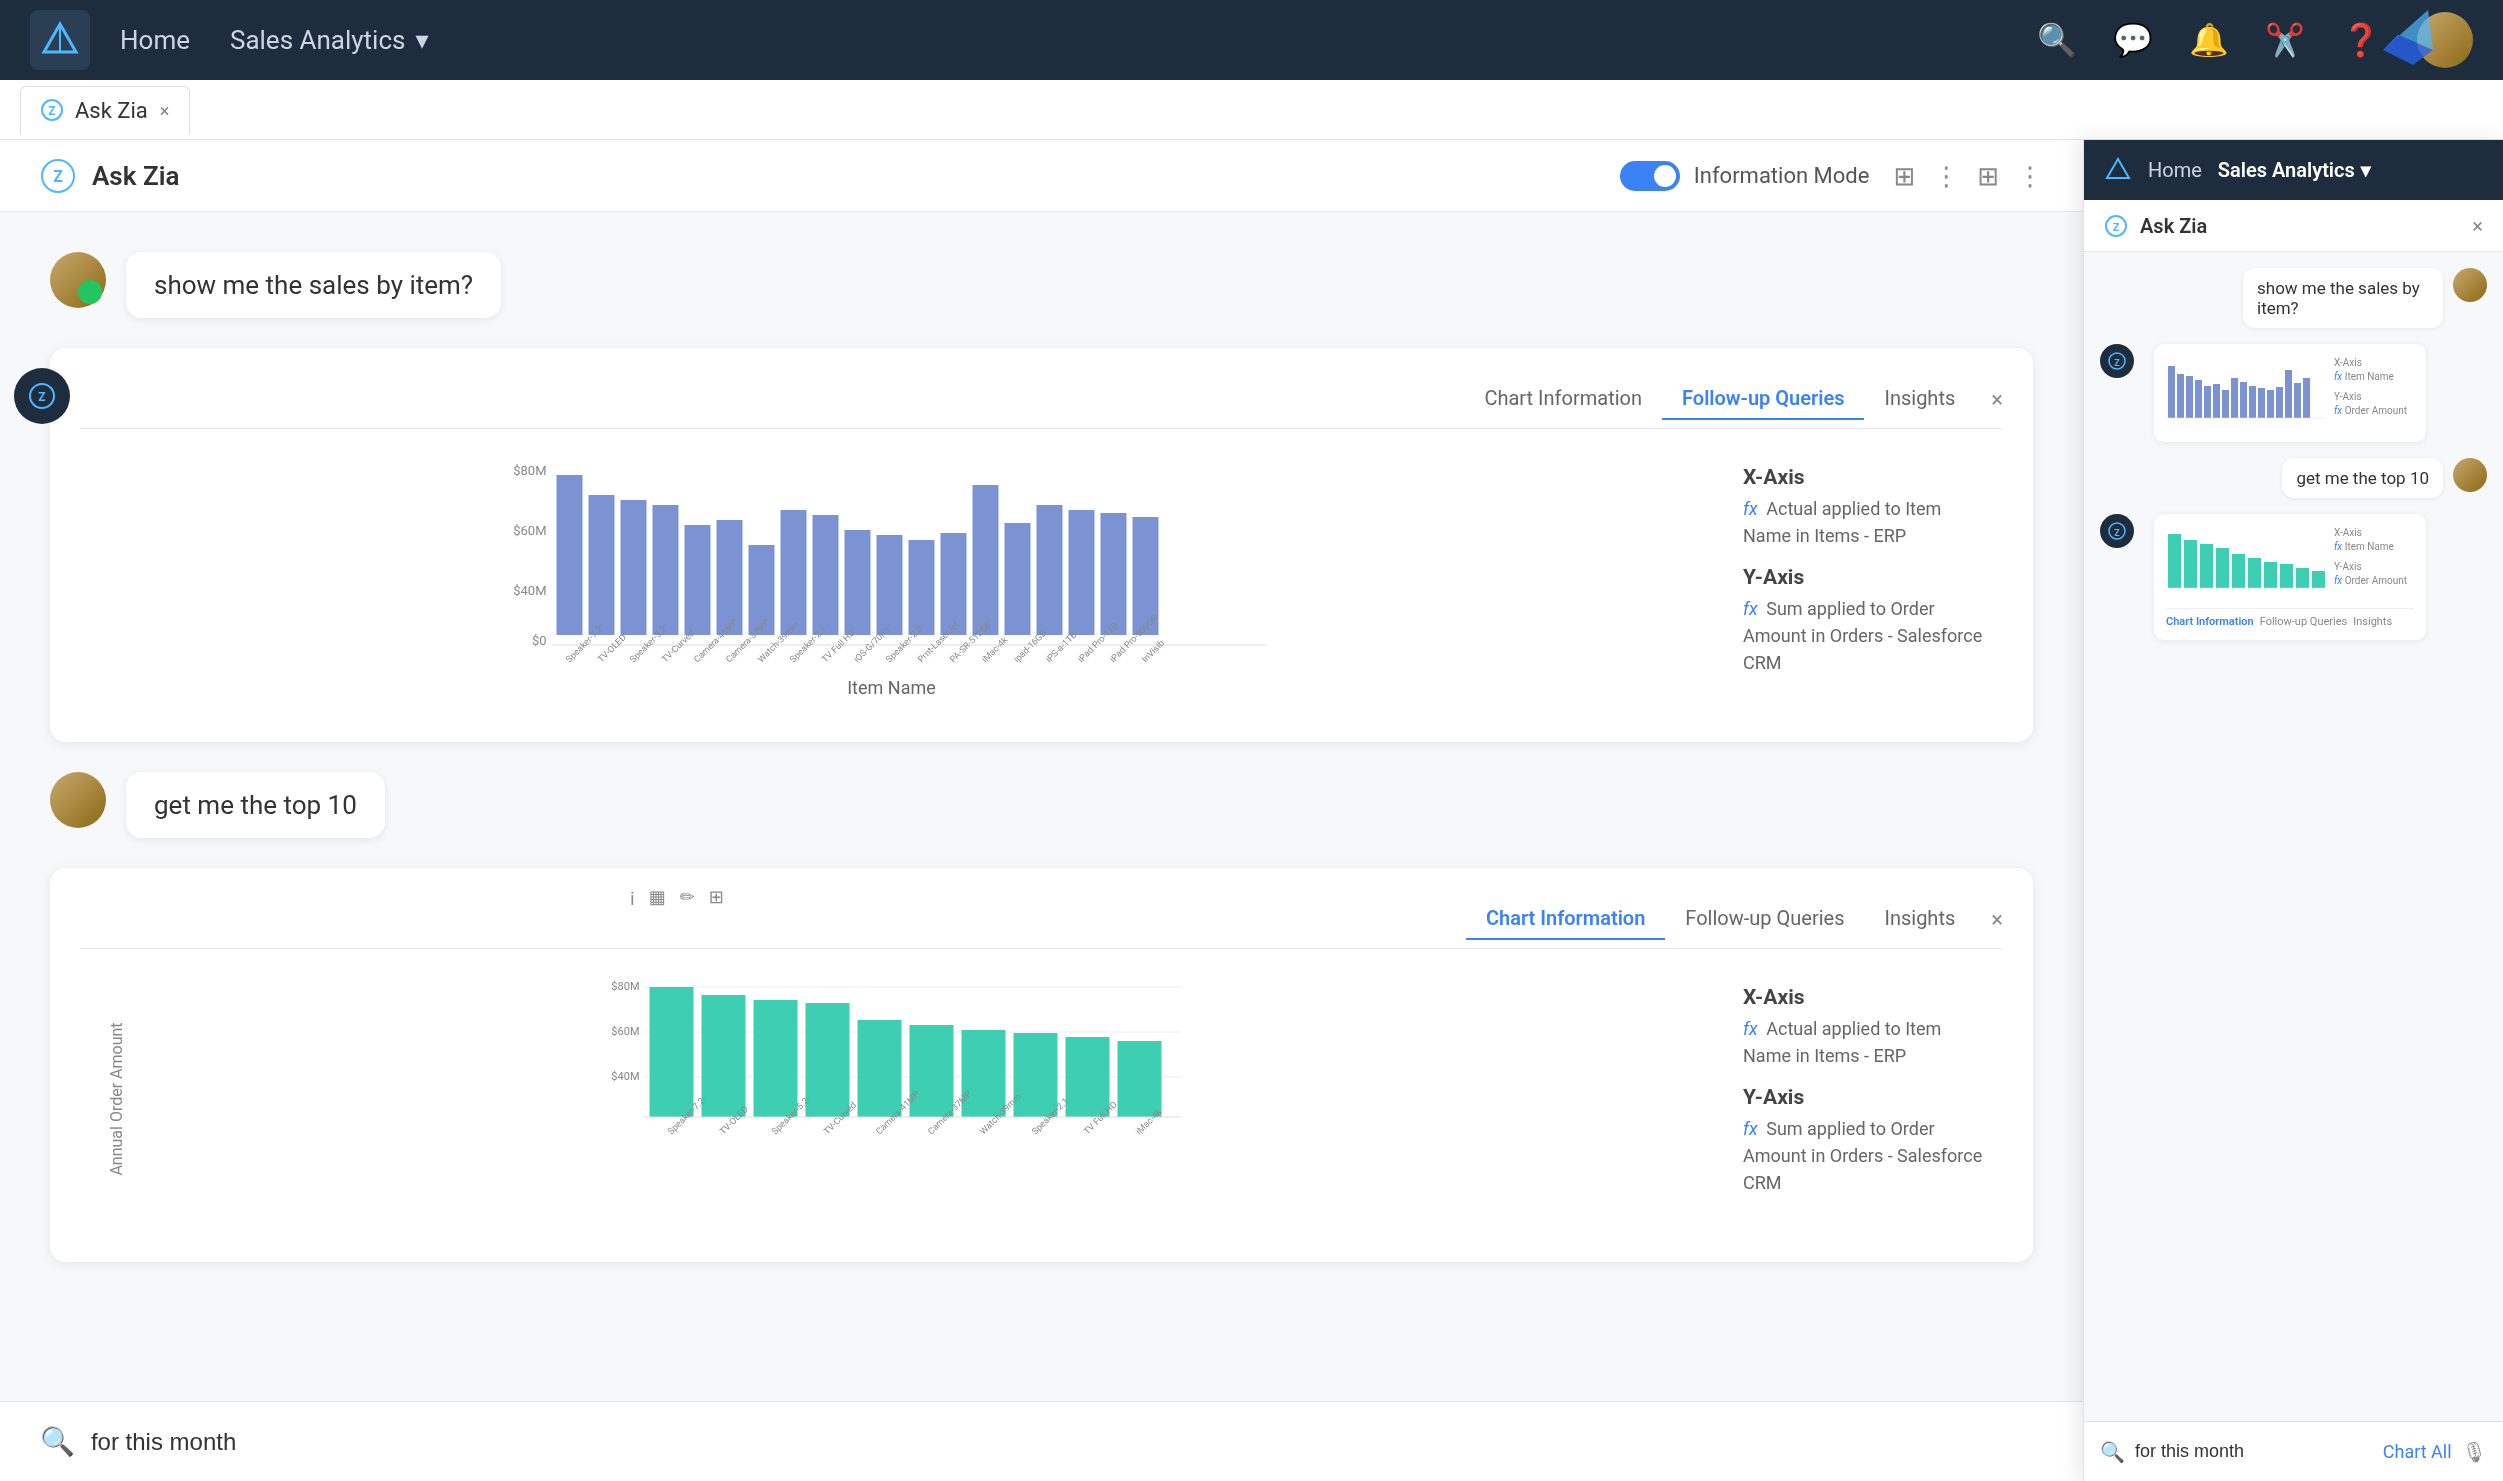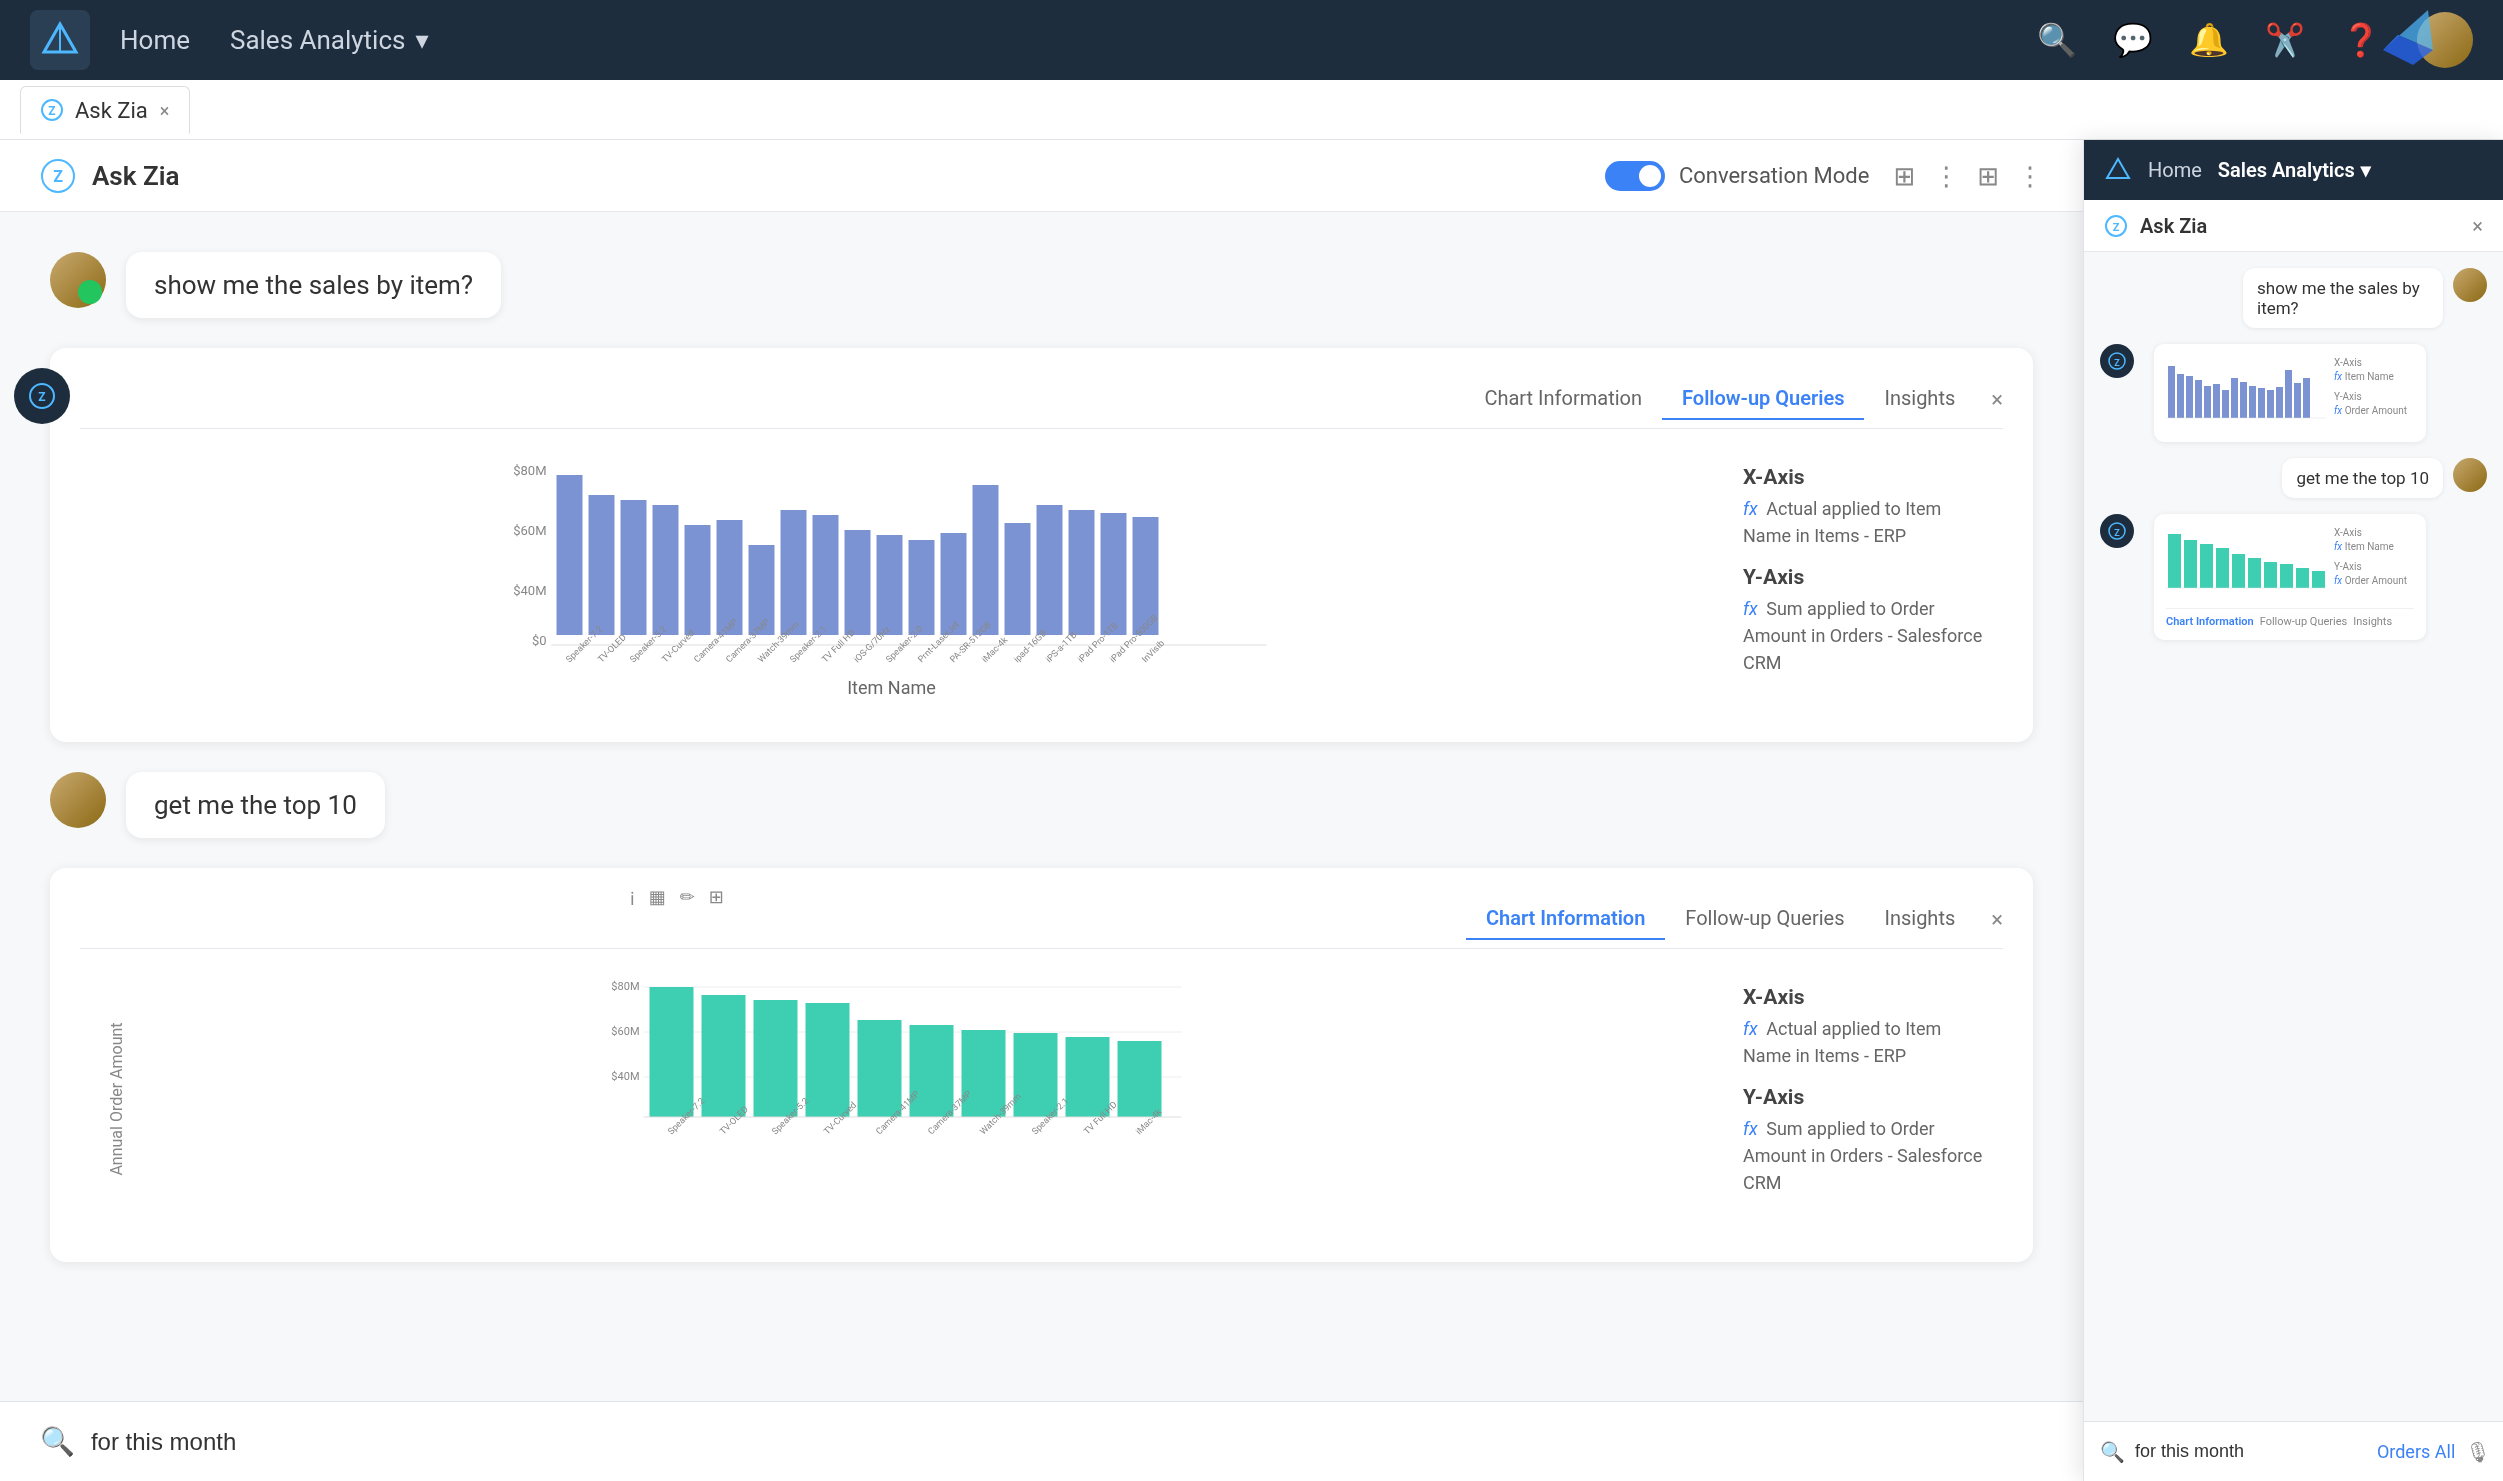--- a/index.html
+++ b/index.html
@@ -377,21 +377,21 @@
           <circle cx="18" cy="18" r="16" stroke="#4db8ff" stroke-width="2" fill="none"></circle>
           <text x="18" y="24" text-anchor="middle" font-size="16" fill="#4db8ff" font-weight="bold">Z</text>
         </svg>
         <span>Ask Zia</span>
       </div>
       <div class="header-right">
         <div class="conversation-toggle">
           <div class="toggle-switch">
             <div class="toggle-knob"></div>
           </div>
-          <span>Conversation Mode</span>
+          <span>Information Mode</span>
         </div>
         <div class="header-icons">
           <span>⊞</span>
           <span>⋮</span>
           <span>⊞</span>
           <span>⋮</span>
         </div>
       </div>
     </div>
 
@@ -696,19 +696,19 @@
             <span style="font-size:11px; color:#888; cursor:pointer;">Insights</span>
           </div>
         </div>
       </div>
 
     </div>
 
     <div class="right-input-row">
       <span class="right-search-icon">🔍</span>
       <input class="right-input" type="text" value="for this month" placeholder="for this month" style="">
-      <span class="right-clear-all">Orders All</span>
+      <span class="right-clear-all">Chart All</span>
       <span class="right-mic">🎙</span>
     </div>
 
   </div>
 
 </div>
 
 </body></html>

